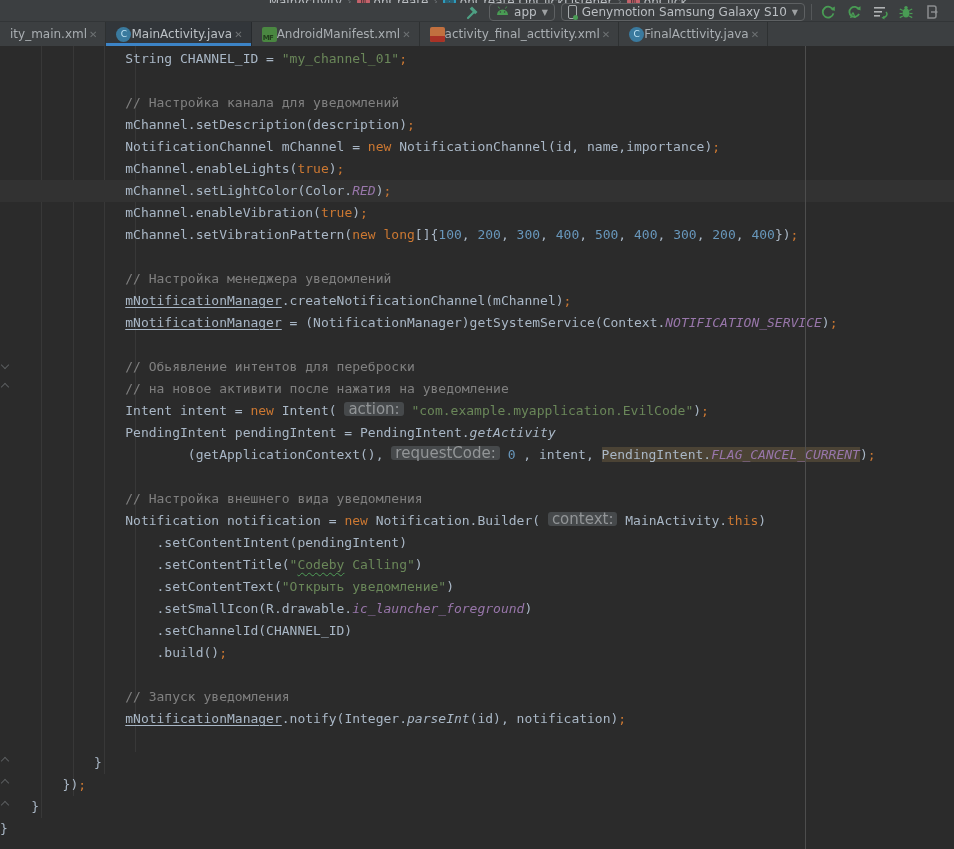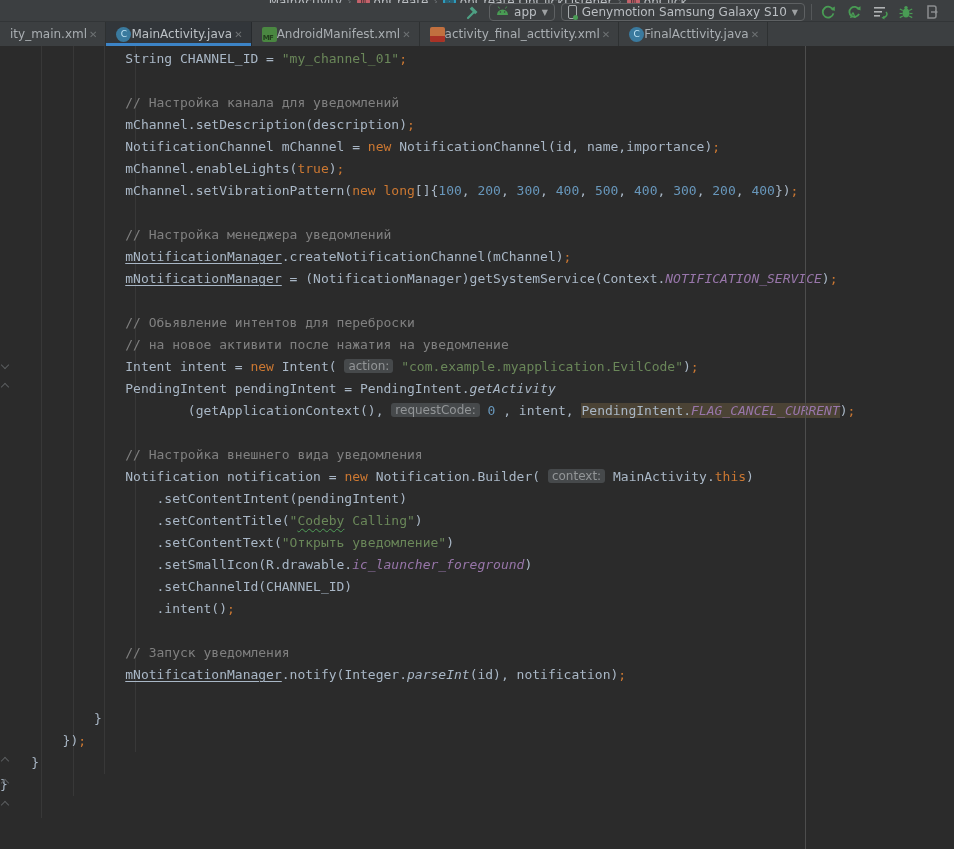--- a/index.html
+++ b/index.html
@@ -55,21 +55,21 @@
   .str  { color:#6A8759; }
   .num  { color:#6897BB; }
   .cmt  { color:#808080; }
   .semi { color:#CC7832; }
   .const{ color:#9876AA; font-style:italic; }
   .sm   { color:#A9B7C6; font-style:italic; }
   .fld  { color:#A9B7C6; text-decoration:underline; text-underline-offset:2px; text-decoration-thickness:1px; }
   .hl   { background:#4B4335; }
   .hlconst { background:#4B4335; color:#9876AA; font-style:italic; }
   .typo { color:#6A8759; text-decoration:underline wavy #4F9E58; text-decoration-thickness:1px; text-underline-offset:3px; }
-  .hint { display:inline-block; font-family:"DejaVu Sans",sans-serif; font-size:12px; line-height:14px;
+  .hint { display:inline-block; font-family:"DejaVu Sans",sans-serif; font-size:15px; line-height:14px;
           background:#46494B; color:#929597; border-radius:3px; padding:0 4px; position:relative; top:-1px; }
   .fold { position:absolute; left:2px; width:6px; height:6px; z-index:2; }
   .fold.up   { border-left:1.5px solid #5A5D5F; border-top:1.5px solid #5A5D5F; transform:rotate(45deg); }
   .fold.down { border-left:1.5px solid #5A5D5F; border-bottom:1.5px solid #5A5D5F; transform:rotate(-45deg); }
 </style>
 </head>
 <body>
 
 <div class="navbar">
   <div class="crumbs">
@@ -196,40 +196,42 @@
 
 <div class="editor">
   <div class="margin-line"></div>
   <div class="code">
       <div class="cl"><span class="d">                String CHANNEL_ID = </span><span class="str">"my_channel_01"</span><span class="semi">;</span></div>
       <div class="cl"></div>
       <div class="cl"><span class="d">                </span><span class="cmt">// Настройка канала для уведомлений</span></div>
       <div class="cl"><span class="d">                mChannel.setDescription(description)</span><span class="semi">;</span></div>
       <div class="cl"><span class="d">                NotificationChannel mChannel = </span><span class="kw">new</span><span class="d"> NotificationChannel(id, name,importance)</span><span class="semi">;</span></div>
       <div class="cl"><span class="d">                mChannel.enableLights(</span><span class="kw">true</span><span class="d">)</span><span class="semi">;</span></div>
+      <div class="cl cur"><span class="d">                mChannel.setLightColor(Color.</span><span class="const">RED</span><span class="d">)</span><span class="semi">;</span></div>
+      <div class="cl"><span class="d">                mChannel.enableVibration(</span><span class="kw">true</span><span class="d">)</span><span class="semi">;</span></div>
       <div class="cl"><span class="d">                mChannel.setVibrationPattern(</span><span class="kw">new</span><span class="d"> </span><span class="kw">long</span><span class="d">[]{</span><span class="num">100</span><span class="d">, </span><span class="num">200</span><span class="d">, </span><span class="num">300</span><span class="d">, </span><span class="num">400</span><span class="d">, </span><span class="num">500</span><span class="d">, </span><span class="num">400</span><span class="d">, </span><span class="num">300</span><span class="d">, </span><span class="num">200</span><span class="d">, </span><span class="num">400</span><span class="d">})</span><span class="semi">;</span></div>
       <div class="cl"></div>
       <div class="cl"><span class="d">                </span><span class="cmt">// Настройка менеджера уведомлений</span></div>
       <div class="cl"><span class="d">                </span><span class="fld">mNotificationManager</span><span class="d">.createNotificationChannel(mChannel)</span><span class="semi">;</span></div>
       <div class="cl"><span class="d">                </span><span class="fld">mNotificationManager</span><span class="d"> = (NotificationManager)getSystemService(Context.</span><span class="const">NOTIFICATION_SERVICE</span><span class="d">)</span><span class="semi">;</span></div>
       <div class="cl"></div>
       <div class="cl"><span class="d">                </span><span class="cmt">// Обьявление интентов для переброски</span></div>
       <div class="cl"><span class="d">                </span><span class="cmt">// на новое активити после нажатия на уведомление</span></div>
       <div class="cl"><span class="d">                Intent intent = </span><span class="kw">new</span><span class="d"> Intent( </span><span class="hint">action:</span><span class="d"> </span><span class="str">"com.example.myapplication.EvilCode"</span><span class="d">)</span><span class="semi">;</span></div>
       <div class="cl"><span class="d">                PendingIntent pendingIntent = PendingIntent.</span><span class="sm">getActivity</span></div>
       <div class="cl"><span class="d">                        (getApplicationContext(), </span><span class="hint">requestCode:</span><span class="d"> </span><span class="num">0</span><span class="d"> , intent, </span><span class="hl">PendingIntent.</span><span class="hlconst">FLAG_CANCEL_CURRENT</span><span class="d">)</span><span class="semi">;</span></div>
       <div class="cl"></div>
       <div class="cl"><span class="d">                </span><span class="cmt">// Настройка внешнего вида уведомления</span></div>
       <div class="cl"><span class="d">                Notification notification = </span><span class="kw">new</span><span class="d"> Notification.Builder( </span><span class="hint">context:</span><span class="d"> MainActivity.</span><span class="kw">this</span><span class="d">)</span></div>
       <div class="cl"><span class="d">                    .setContentIntent(pendingIntent)</span></div>
       <div class="cl"><span class="d">                    .setContentTitle(</span><span class="str">"</span><span class="typo">Codeby</span><span class="str"> Calling"</span><span class="d">)</span></div>
       <div class="cl"><span class="d">                    .setContentText(</span><span class="str">"Открыть уведомление"</span><span class="d">)</span></div>
       <div class="cl"><span class="d">                    .setSmallIcon(R.drawable.</span><span class="const">ic_launcher_foreground</span><span class="d">)</span></div>
       <div class="cl"><span class="d">                    .setChannelId(CHANNEL_ID)</span></div>
-      <div class="cl"><span class="d">                    .intent()</span><span class="semi">;</span></div>
+      <div class="cl"><span class="d">                    .build()</span><span class="semi">;</span></div>
       <div class="cl"></div>
       <div class="cl"><span class="d">                </span><span class="cmt">// Запуск уведомления</span></div>
       <div class="cl"><span class="d">                </span><span class="fld">mNotificationManager</span><span class="d">.notify(Integer.</span><span class="sm">parseInt</span><span class="d">(id), notification)</span><span class="semi">;</span></div>
       <div class="cl"></div>
       <div class="cl"><span class="d">            }</span></div>
       <div class="cl"><span class="d">        })</span><span class="semi">;</span></div>
       <div class="cl"><span class="d">    }</span></div>
       <div class="cl"><span class="d">}</span></div>
     </div>
 <div class="guide" style="left: 41px; height: 772px;"></div>

